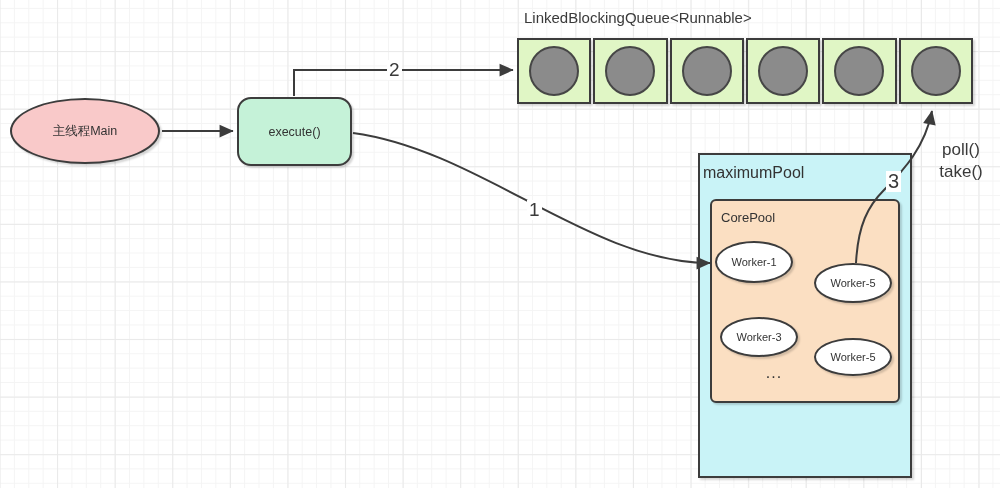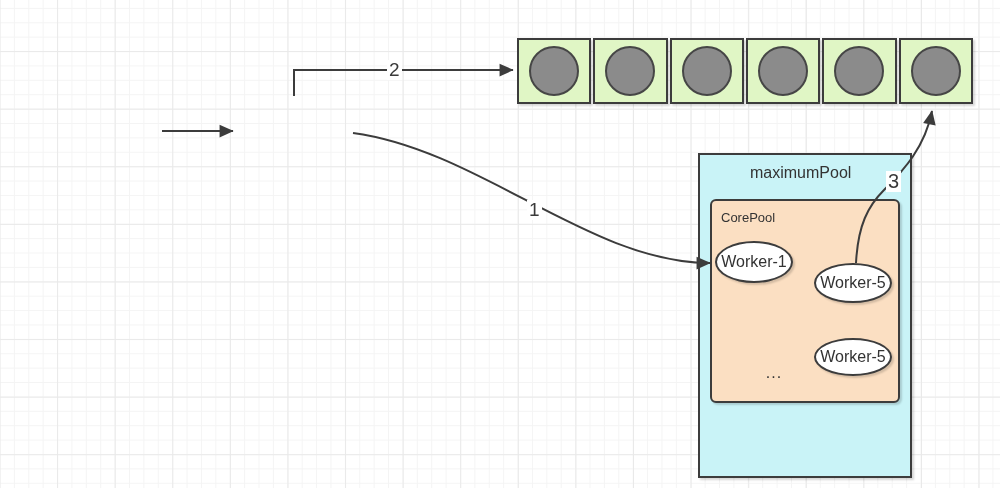--- a/index.html
+++ b/index.html
@@ -62,34 +62,34 @@
     background: #8b8b8b; border: 2px solid #464646; box-sizing: border-box;
   }
 
   .max-pool {
     position: absolute; left: 698px; top: 153px; width: 214px; height: 325px;
     box-sizing: border-box; background: #c9f3f7; border: 2px solid #3c3c3c;
     z-index: 1;
   }
   .max-pool-label {
     position: absolute; left: 3px; top: 9px;
-    font-size: 16px; color: #333333; white-space: nowrap; margin-left: 47px;
+    font-size: 16px; color: #333333; white-space: nowrap;
   }
   .core-pool {
     position: absolute; left: 710px; top: 199px; width: 190px; height: 204px;
     box-sizing: border-box; background: #fbdfc2; border: 2px solid #3c3c3c;
     border-radius: 6px; z-index: 2;
   }
   .core-pool-label {
     position: absolute; left: 9px; top: 9px;
     font-size: 13px; color: #333333; white-space: nowrap;
   }
   .worker {
     background: #ffffff; border-radius: 50%; z-index: 3;
-    font-size: 16px;
+    font-size: 11px;
   }
   .worker-1 { left: 715px; top: 241px; width: 78px; height: 42px; }
   .worker-2 { left: 814px; top: 263px; width: 78px; height: 40px; }
   .worker-3 { left: 720px; top: 317px; width: 78px; height: 40px; }
   .worker-4 { left: 814px; top: 338px; width: 78px; height: 38px; }
   .dots {
     position: absolute; left: 756px; top: 364px; width: 36px;
     text-align: center; font-size: 16px; letter-spacing: 1px;
     color: #333333; z-index: 3;
   }
@@ -117,21 +117,28 @@
 
 <div class="canvas">
 
   <div class="max-pool shadow">
     <div class="max-pool-label">maximumPool</div>
   </div>
   <div class="core-pool shadow">
     <div class="core-pool-label">CorePool</div>
   </div>
 
+  <div class="node main-thread shadow">
+    <span>主线程Main</span>
+  </div>
+  <div class="node execute shadow">
+    <span>execute()</span>
+  </div>
 
+  <div class="queue-title">LinkedBlockingQueue&lt;Runnable&gt;</div>
   <div class="queue">
     <div class="queue-cell">
         <div class="task-circle"></div>
       </div>
     <div class="queue-cell">
         <div class="task-circle"></div>
       </div>
     <div class="queue-cell">
         <div class="task-circle"></div>
       </div>
@@ -145,20 +152,23 @@
         <div class="task-circle"></div>
       </div>
   </div>
 
   <div class="node worker worker-1 shadow">
     <span>Worker-1</span>
   </div>
   <div class="node worker worker-2 shadow">
     <span>Worker-5</span>
   </div>
+  <div class="node worker worker-3 shadow">
+    <span>Worker-3</span>
+  </div>
   <div class="node worker worker-4 shadow">
     <span>Worker-5</span>
   </div>
   <div class="dots">...</div>
 
   <svg class="connectors" width="1000" height="488" viewBox="0 0 1000 488">
     <defs>
       <marker id="ah" viewBox="0 0 12 12" refX="10.5" refY="6" markerWidth="8.5" markerHeight="8.5" orient="auto-start-reverse">
         <path d="M1,1.5 L11,6 L1,10.5 z" fill="#3c3c3c"></path>
       </marker>
@@ -170,14 +180,18 @@
 
     <path d="M 353 133 C 480 150, 590 263, 710 263" fill="none" stroke="#3c3c3c" stroke-width="2" marker-end="url(#ah)"></path>
 
     <path d="M 856 263 C 858 225, 868 206, 884 190 C 904 170, 925 147, 932 111" fill="none" stroke="#3c3c3c" stroke-width="2" marker-end="url(#ah)"></path>
   </svg>
 
   <div class="arrow-label label-1">1</div>
   <div class="arrow-label label-2">2</div>
   <div class="arrow-label label-3">3</div>
 
+  <div class="queue-ops">
+    <div>poll()</div>
+    <div>take()</div>
+  </div>
 
 </div>
 
 </body></html>

